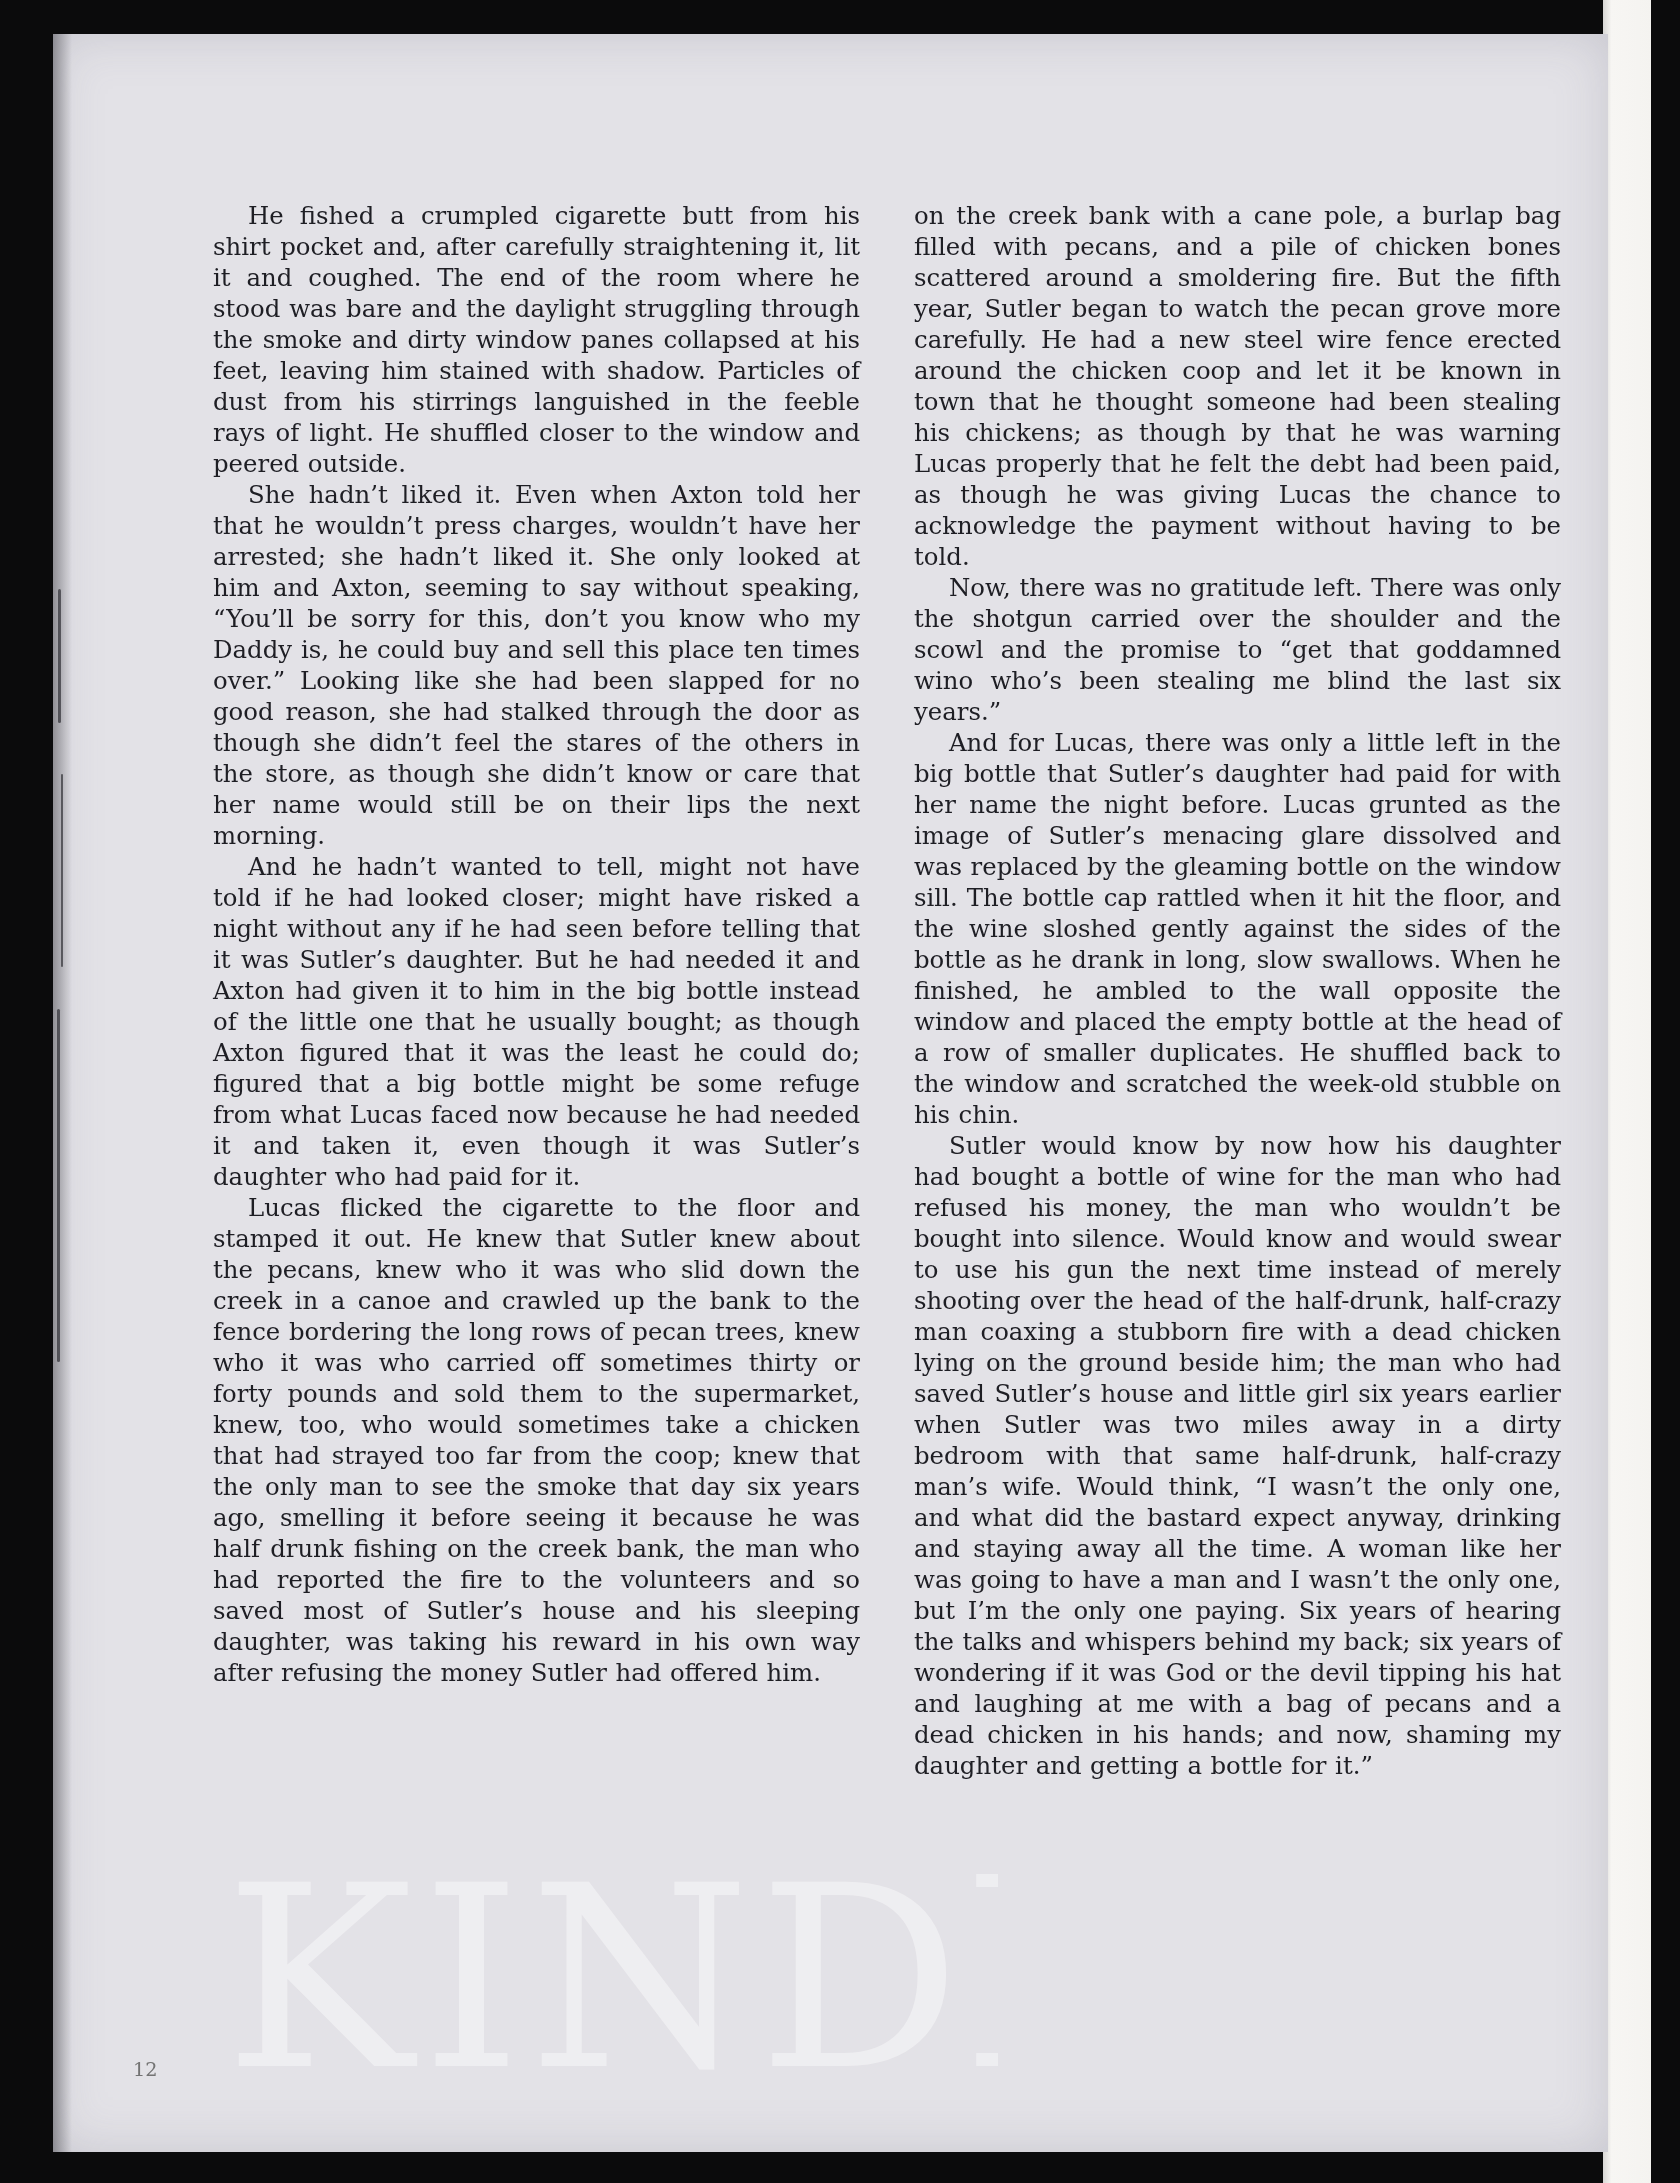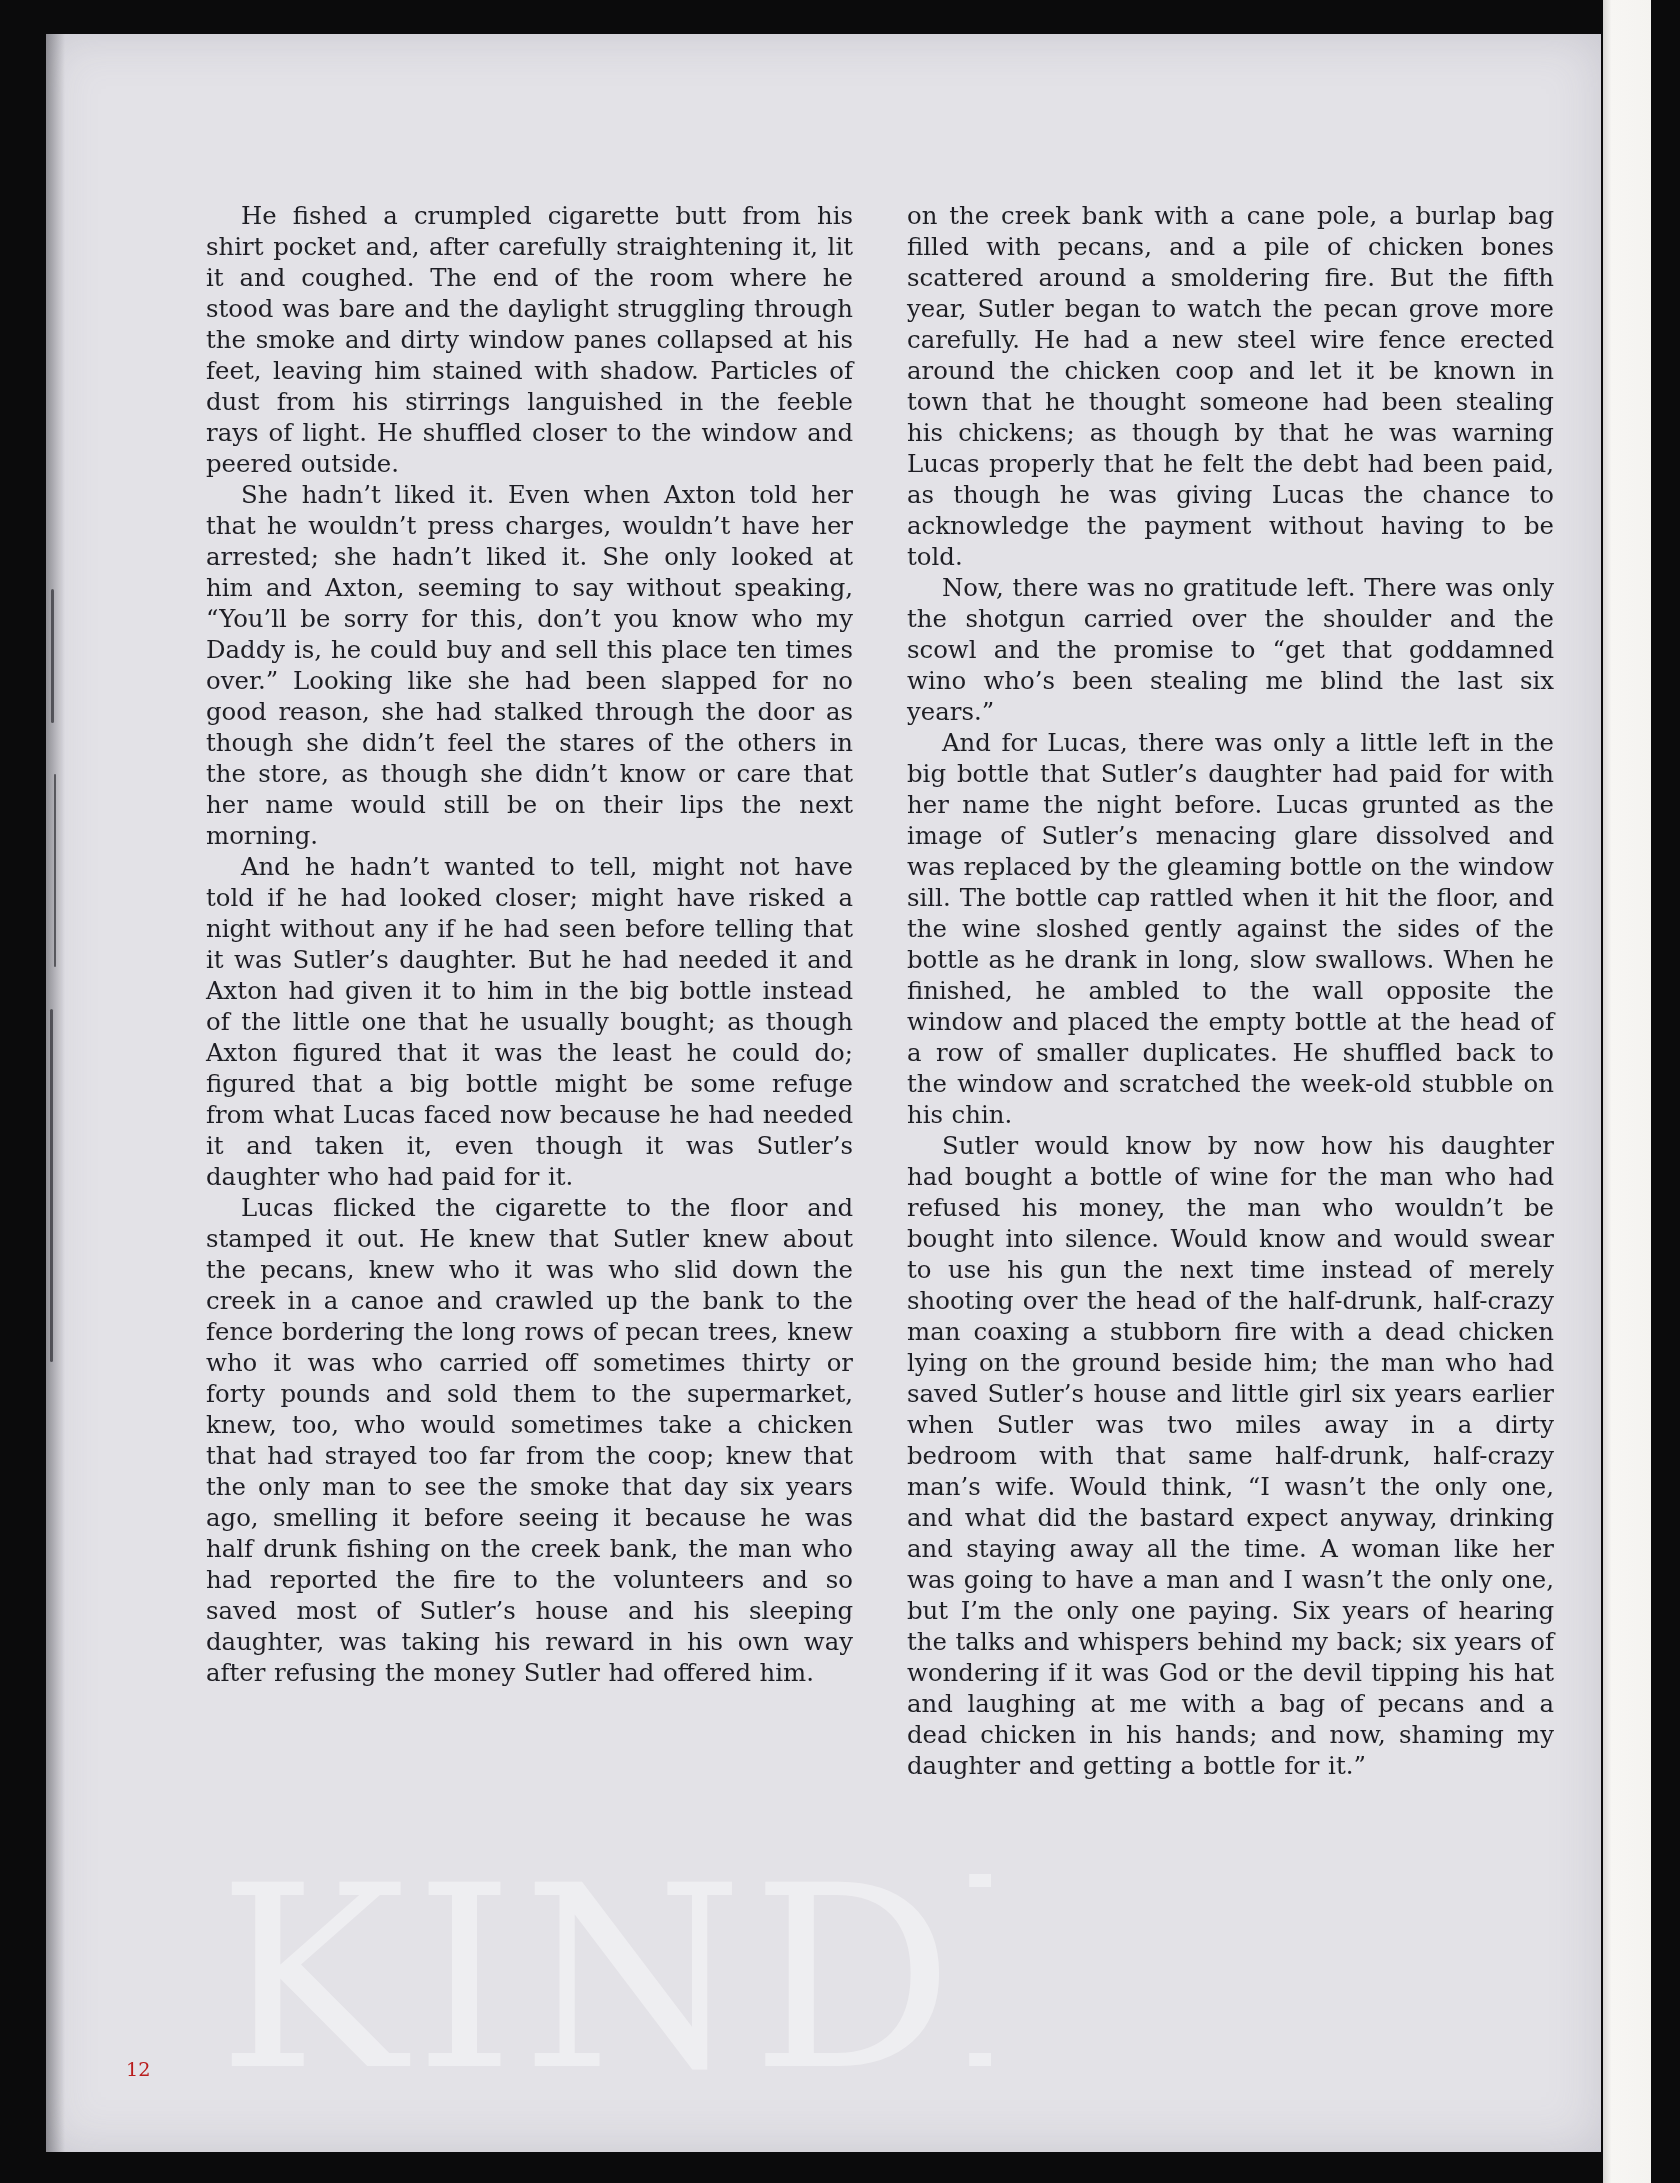--- a/index.html
+++ b/index.html
@@ -19,21 +19,21 @@
     position: absolute;
     left: 1603px;
     top: 0;
     width: 48px;
     height: 2183px;
     background: linear-gradient(90deg, #d8d7d5 0px, #f7f6f3 8.4px, #f4f3f0 100%);
   }
 
   .page {
     position: absolute;
-    left: 46px;
+    left: 53px;
     top: 34px;
     width: 1555px;
     height: 2118px;
     background: #e3e2e7;
     box-shadow: inset 0 0 50px rgba(120,120,135,0.25);
   }
   .page::before {
     content: "";
     position: absolute;
     left: 0; top: 0; bottom: 0;
@@ -89,21 +89,21 @@
     width: 29px;
     overflow: hidden;
     vertical-align: bottom;
   }
 
   .page-number {
     position: absolute;
     left: 80px;
     top: 2024px;
     font-size: 19.3px;
-    color: #b91c1c;
+    color: #737373;
   }
 </style>
 </head>
 <body>
 
 <div class="viewport">
 
   <div class="next-page-edge"></div>
 
   <div class="page">

